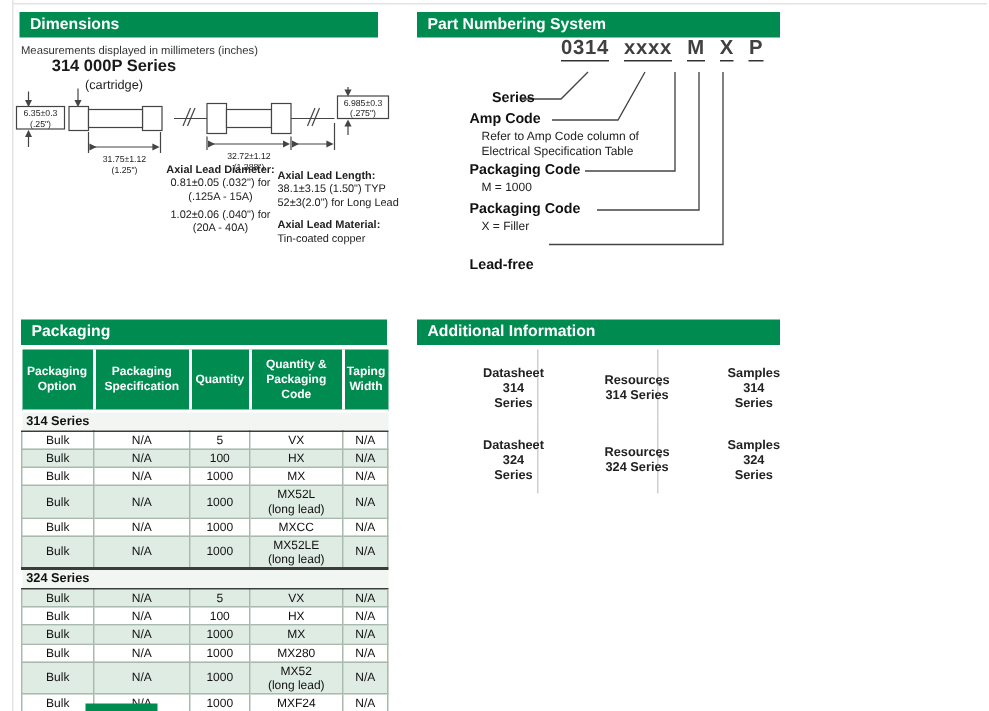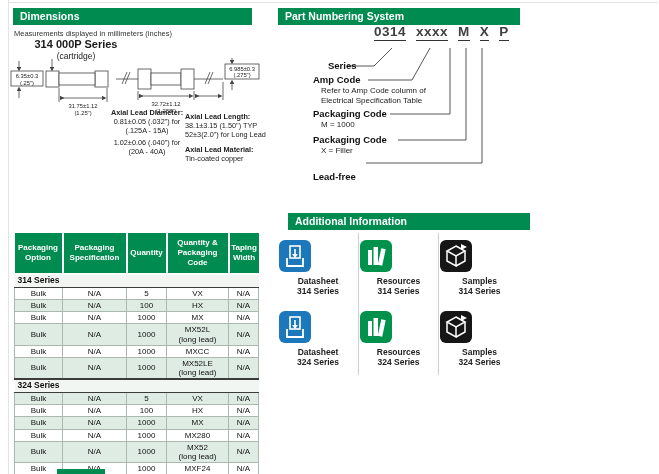--- a/index.html
+++ b/index.html
@@ -4,21 +4,21 @@
 <style>
   html,body{margin:0;padding:0;background:#fff;}
   body{font-family:"Liberation Sans","DejaVu Sans",sans-serif;color:#1a1a1a;}
   .page{position:relative;width:659px;height:474px;background:#fff;overflow:hidden;}
   .edge-v{position:absolute;left:8px;top:0;width:1px;height:474px;background:#e3e3e3;}
   .edge-h{position:absolute;left:8px;top:2px;width:650px;height:1px;background:#e3e3e3;}
   .bar{position:absolute;height:17px;background:#008b51;color:#fff;font-weight:bold;font-size:10.5px;line-height:17px;padding-left:7px;box-sizing:border-box;}
   .bar-dims{left:13px;top:8px;width:239px;}
   .bar-pns{left:278px;top:8px;width:242px;}
   .bar-pkg{left:14px;top:213px;width:244px;}
-  .bar-ai{left:278px;top:213px;width:242px;margin-left:10px;}
+  .bar-ai{left:278px;top:213px;width:242px;}
   .note{position:absolute;left:14px;top:29px;font-size:7.5px;color:#333;}
   .series-title{position:absolute;top:38px;text-align:center;font-weight:bold;font-size:11px;line-height:12px;}
   .st-314{left:28px;width:96px;}
   .st-324{left:130px;width:98px;}
   .series-sub{font-weight:normal;font-size:8.5px;color:#222;}
   .dim-svg{position:absolute;left:10px;top:58px;}
   .leadcol{position:absolute;font-size:7.3px;line-height:9px;color:#222;}
   .leadcol .t{font-weight:bold;}
   .lc1{left:108px;top:108px;width:78px;text-align:center;}
   .lc2{left:185px;top:112px;width:90px;}
@@ -33,36 +33,37 @@
   
   .pkg-table{position:absolute;left:14px;top:233px;width:244px;border-collapse:collapse;table-layout:fixed;font-size:8px;color:#111;}
   .pkg-table th{background:#008b51;color:#fff;font-weight:bold;font-size:8px;text-align:center;vertical-align:middle;padding:3px 1px;border-left:2px solid #fff;border-bottom:2px solid #fff;height:34px;line-height:1.25;}
   .pkg-table th:first-child{border-left:0;}
   .pkg-table td{border:1px solid #a9b9ad;text-align:center;vertical-align:middle;padding:1px 1px;line-height:1.15;white-space:pre-line;background:#fff;}
   .pkg-table tr.section td{background:#f2f6f2;border-left:0;border-right:0;border-top:2px solid #3c3c3c;border-bottom:1px solid #3c3c3c;text-align:left;font-weight:bold;font-size:8.5px;padding:1px 3px;}
   .pkg-table tr.zebra td{background:#dfece3;}
   .pkg-table tr.last td{border-bottom:2.5px solid #3c3c3c;}
   
   .ai-grid{position:absolute;left:278px;top:233px;width:242px;display:grid;grid-template-columns:81px 80px 81px;}
-  .ai-cell{display:flex;flex-direction:column;padding:6px 0 8px 0;cursor:pointer;}
+  .ai-cell{display:flex;flex-direction:row;align-items:center;padding:6px 0 8px 0;cursor:pointer;gap:44px;}
   .ai-cell.divider{border-right:1px solid #cfcfcf;}
   .ai-icon{width:34px;height:34px;display:block;}
   .ai-label{margin-top:3px;text-align:center;font-size:8.5px;font-weight:bold;color:#222;line-height:10px;}
   .bottom-sliver{position:absolute;left:57px;top:469px;width:48px;height:5px;background:#008b51;}
   svg text{font-family:"Liberation Sans","DejaVu Sans",sans-serif;}
 </style>
 </head>
 <body>
 
 <div class="page">
   <div class="edge-v"></div>
   <div class="edge-h"></div>
 
   <div class="bar bar-dims">Dimensions</div>
   <div class="bar bar-pns">Part Numbering System</div>
+  <div class="bar bar-pkg">Packaging</div>
   <div class="bar bar-ai">Additional Information</div>
 
   <div class="note">Measurements displayed in millimeters (inches)</div>
 
   <div class="series-title st-314">
     <div>314 000P Series</div>
     <div class="series-sub">(cartridge)</div>
   </div>
 
   <svg class="dim-svg" width="250" height="62" viewBox="0 0 250 62">

